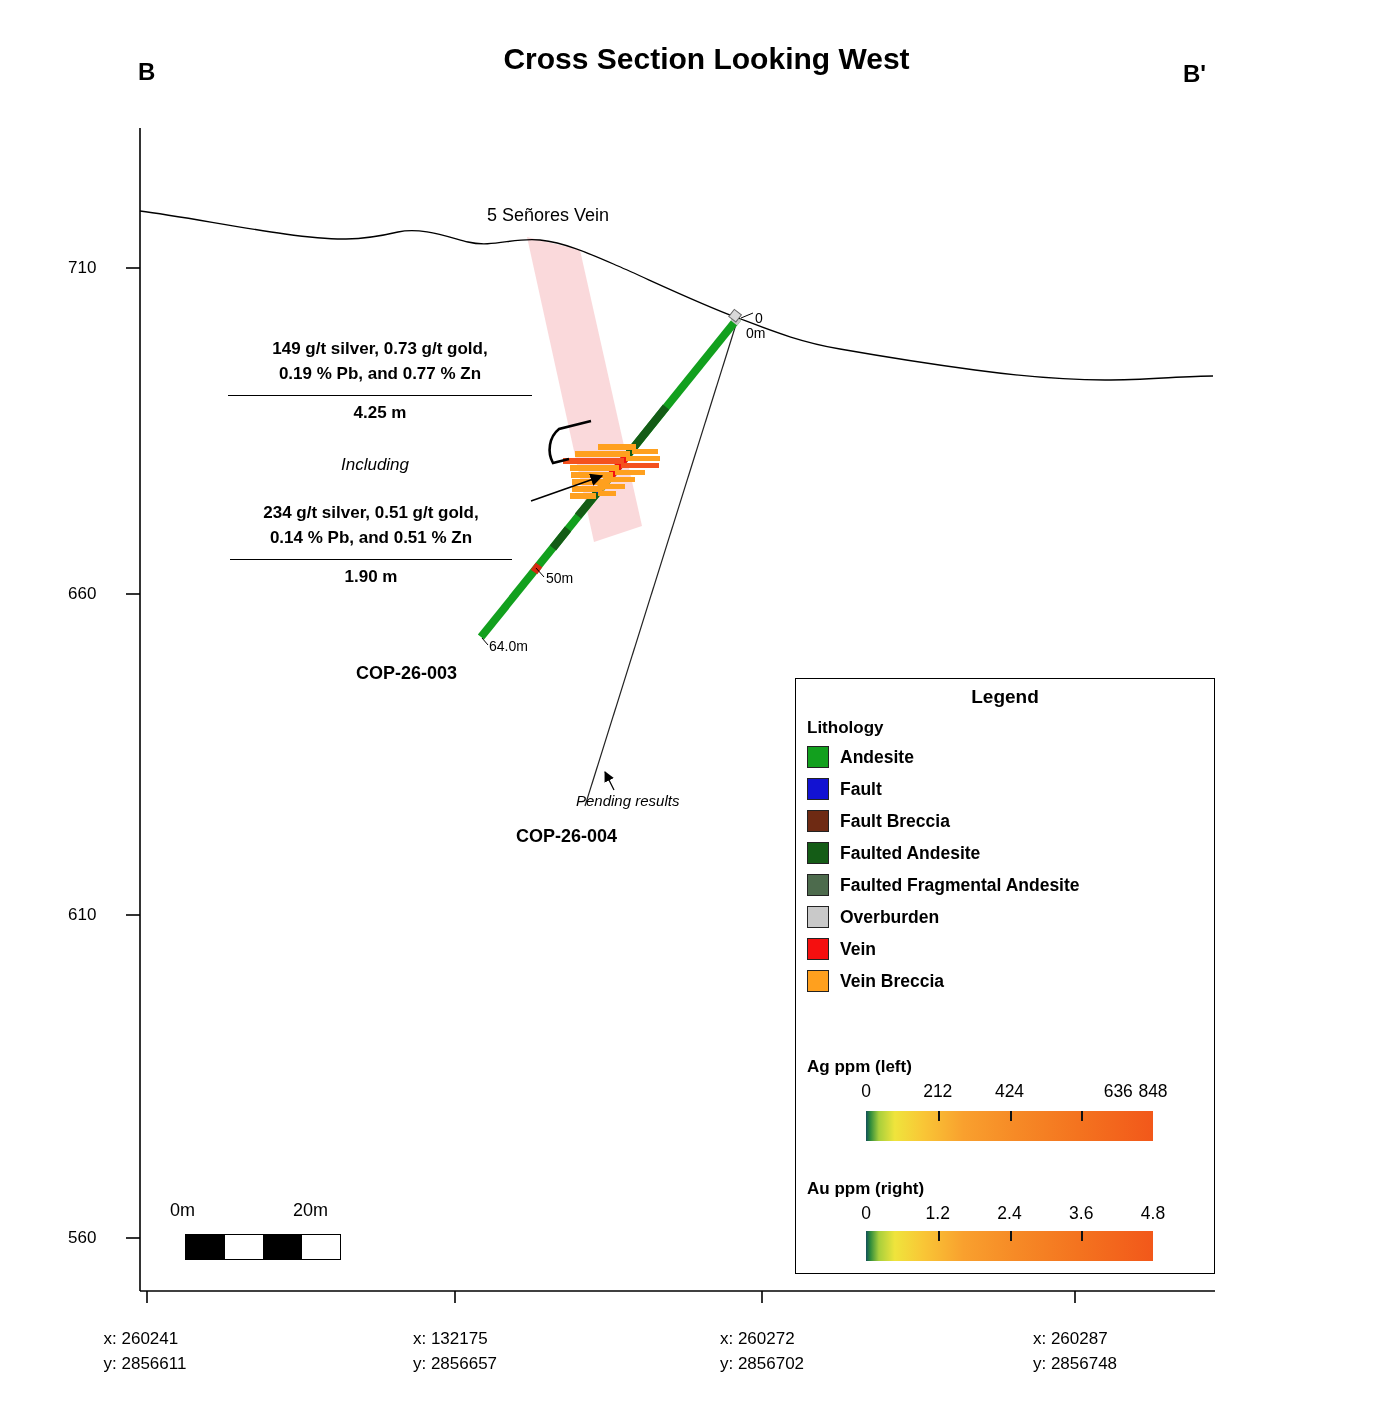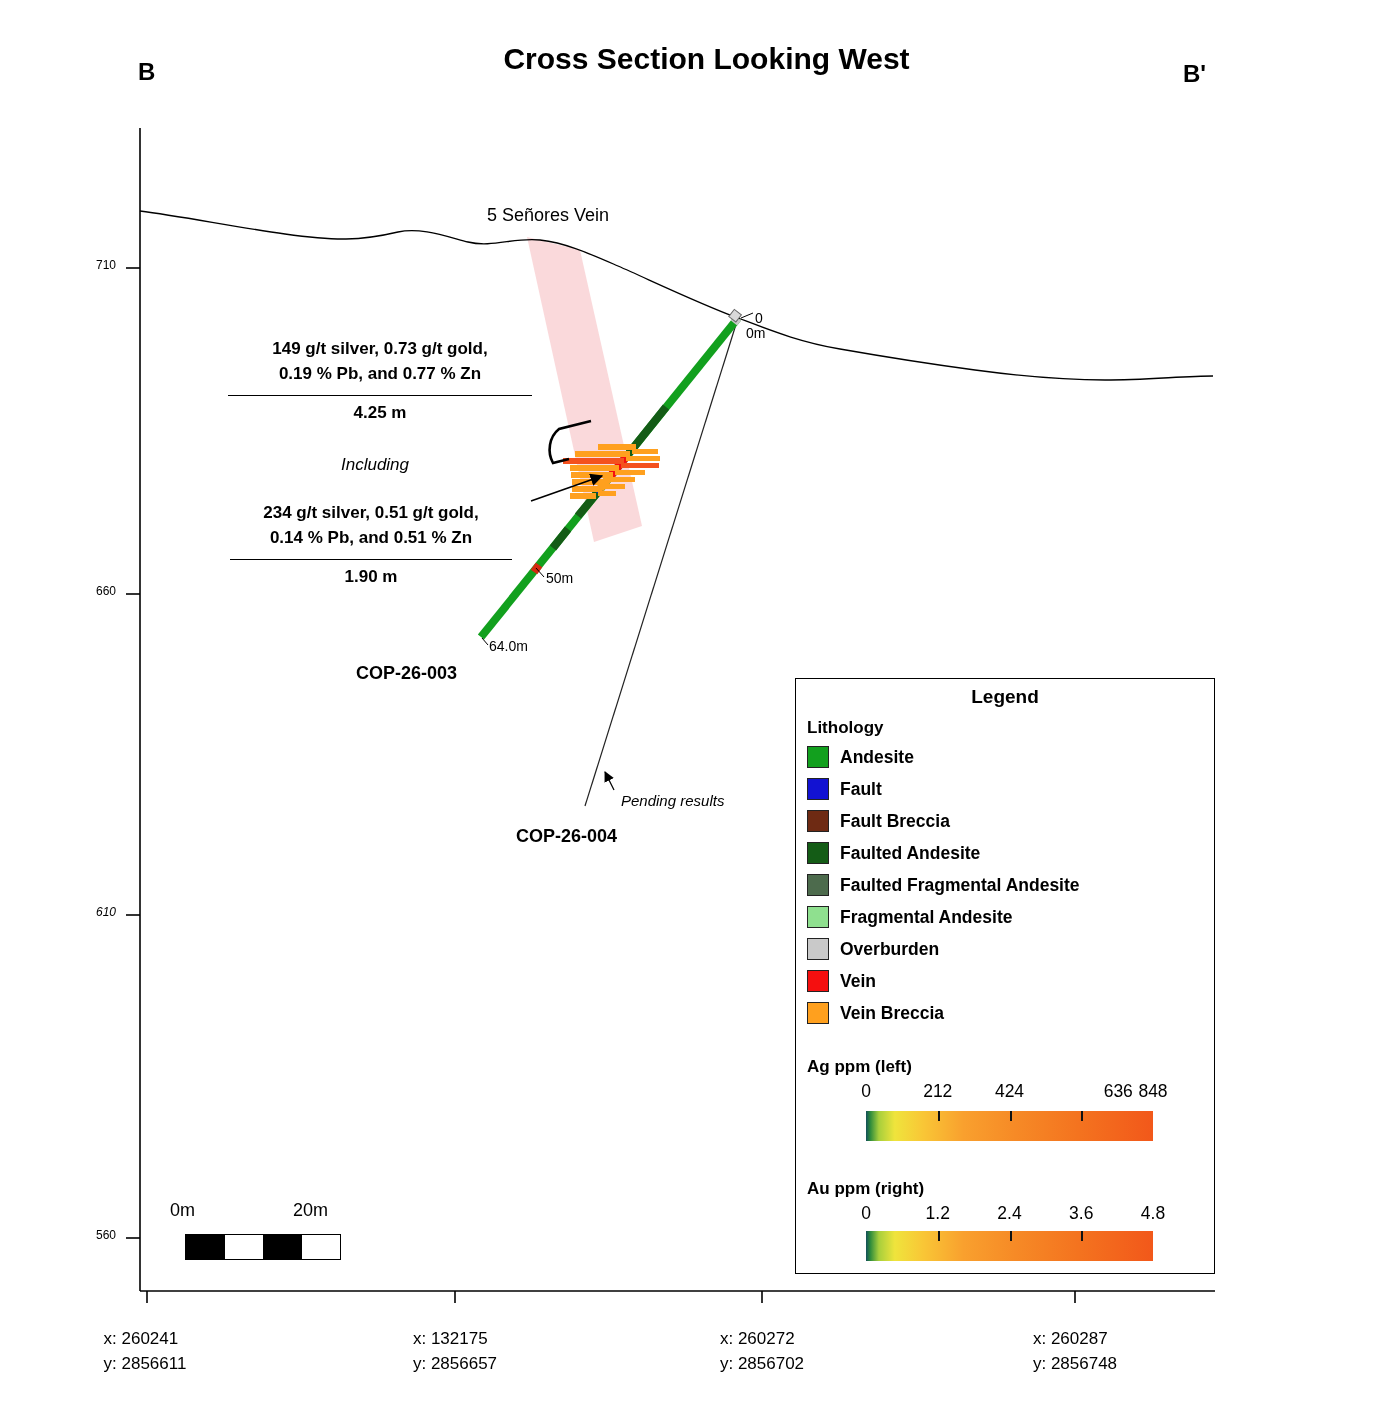--- a/index.html
+++ b/index.html
@@ -4,21 +4,21 @@
 <style>
   * { margin:0; padding:0; box-sizing:border-box; }
   html,body { background:#fff; }
   body { font-family:"Liberation Sans", sans-serif; color:#000; }
   #canvas { position:relative; width:1373px; height:1413px; background:#fff; overflow:hidden; }
   svg.layer { position:absolute; left:0; top:0; }
 
   .txt { position:absolute; white-space:nowrap; }
   .title { left:40px; top:42px; width:1333px; text-align:center; font-size:30px; font-weight:bold; }
   .endpoint { font-size:24px; font-weight:bold; }
-  .elev { left:68px; width:48px; text-align:right; font-size:12px; }
+  .elev { left:68px; width:48px; text-align:left; font-size:17px; }
   .small-label { font-size:14px; }
   .hole-name { font-size:18px; font-weight:bold; }
   .italic { font-style:italic; }
 
   .assay-block { position:absolute; text-align:center; }
   .assay-block .frac-top { border-bottom:1.6px solid #000; padding-bottom:9px; }
   .assay-block .frac-top div { font-size:17px; font-weight:bold; line-height:25px; }
   .assay-block .frac-val { margin-top:7px; font-size:17px; font-weight:bold; }
 
   #legend { position:absolute; left:795px; top:678px; width:420px; height:596px;
@@ -131,21 +131,21 @@
       <line x1="614" y1="790" x2="605" y2="772" stroke-width="1.3" marker-end="url(#arrowhead)"></line>
     </g>
   </svg>
 
   <div class="txt title">Cross Section Looking West</div>
   <div class="txt endpoint" style="left:138px;top:58px;">B</div>
   <div class="txt endpoint" style="left:1183px;top:60px;">B'</div>
 
   <div class="txt elev" style="top:258px;">710</div>
   <div class="txt elev" style="top:584px;">660</div>
-  <div class="txt elev" style="top:905px;font-style:italic;">610</div>
+  <div class="txt elev" style="top:905px;">610</div>
   <div class="txt elev" style="top:1228px;">560</div>
 
   <div class="txt" style="left:487px;top:205px;font-size:18px;">5 Señores Vein</div>
 
   <div class="assay-block" style="left:228px;top:336px;width:304px;">
     <div class="frac-top">
       <div>149 g/t silver, 0.73 g/t gold,</div>
       <div>0.19 % Pb, and 0.77 % Zn</div>
     </div>
     <div class="frac-val">4.25 m</div>
@@ -160,21 +160,21 @@
     </div>
     <div class="frac-val">1.90 m</div>
   </div>
 
   <div class="txt small-label" style="left:755px;top:310px;">0</div>
   <div class="txt small-label" style="left:746px;top:325px;">0m</div>
   <div class="txt small-label" style="left:546px;top:570px;">50m</div>
   <div class="txt small-label" style="left:489px;top:638px;">64.0m</div>
 
   <div class="txt hole-name" style="left:356px;top:663px;">COP-26-003</div>
-  <div class="txt italic" style="left:621px;top:792px;font-size:15px;">Pending results</div>
+  <div class="txt italic" style="left:576px;top:792px;font-size:15px;">Pending results</div>
   <div class="txt hole-name" style="left:516px;top:826px;">COP-26-004</div>
 
   <div id="legend">
     <div class="legend-title">Legend</div>
     <div class="litho-header">Lithology</div>
     <div class="litho-rows">
       <div class="litho-row">
         <span class="swatch" style="background-color: rgb(18, 160, 30);"></span>
         <span class="litho-label">Andesite</span>
       </div>
@@ -186,24 +186,20 @@
         <span class="swatch" style="background-color: rgb(110, 42, 19);"></span>
         <span class="litho-label">Fault Breccia</span>
       </div>
       <div class="litho-row">
         <span class="swatch" style="background-color: rgb(20, 92, 22);"></span>
         <span class="litho-label">Faulted Andesite</span>
       </div>
       <div class="litho-row">
         <span class="swatch" style="background-color: rgb(77, 107, 77);"></span>
         <span class="litho-label">Faulted Fragmental Andesite</span>
-      </div>
-      <div class="litho-row">
-        <span class="swatch" style="background-color: rgb(143, 224, 143);"></span>
-        <span class="litho-label">Fragmental Andesite</span>
       </div>
       <div class="litho-row">
         <span class="swatch" style="background-color: rgb(201, 201, 201);"></span>
         <span class="litho-label">Overburden</span>
       </div>
       <div class="litho-row">
         <span class="swatch" style="background-color: rgb(245, 15, 15);"></span>
         <span class="litho-label">Vein</span>
       </div>
       <div class="litho-row">

